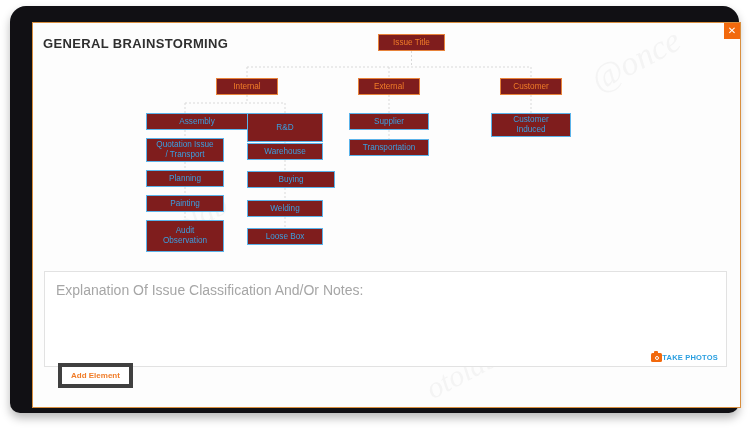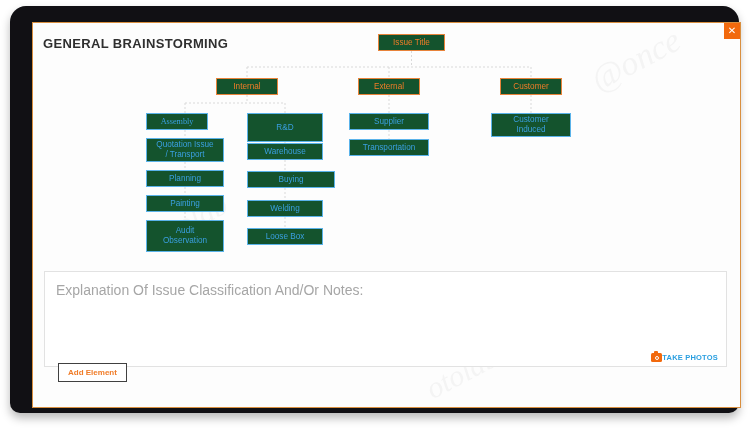--- a/index.html
+++ b/index.html
@@ -95,21 +95,21 @@
     pointer-events: none;
   }
 
   .node {
     position: absolute;
     box-sizing: border-box;
     display: flex;
     align-items: center;
     justify-content: center;
     text-align: center;
-    background: #14532d;
+    background: #7f1d1d;
     font-size: 8.2px;
     line-height: 1.2;
     z-index: 5;
     cursor: pointer;
   }
   .node.orange {
     border: 1px solid #e8833a;
     color: #f07c28;
   }
   .node.blue {
@@ -174,21 +174,21 @@
     border-radius: 50%;
     box-sizing: border-box;
   }
 
   
   #add-element-button {
     position: absolute;
     left: 25px;
     top: 340px;
     padding: 4px 9px;
-    border: 1px solid #404040;
+    border: 4px solid #404040;
     background: #ffffff;
     color: #f07c28;
     font-size: 8px;
     font-weight: bold;
     cursor: pointer;
     z-index: 20;
   }
 </style>
 </head>
 <body>
@@ -237,21 +237,21 @@
           <path d="M498 72 L498 90"></path>
         </g>
       </svg>
 
       <div class="node orange" style="left:345px; top:11px; width:67px; height:17px;">Issue Title</div>
 
       <div class="node orange" style="left:183px; top:55px; width:62px; height:17px;">Internal</div>
       <div class="node orange" style="left:325px; top:55px; width:62px; height:17px;">External</div>
       <div class="node orange" style="left:467px; top:55px; width:62px; height:17px;">Customer</div>
 
-      <div class="node blue" style="left:113px; top:90px; width:62px; height:17px;font-family:Liberation Serif, serif;">Assembly</div>
+      <div class="node blue" style="left:113px; top:90px; width:102px; height:17px;">Assembly</div>
       <div class="node blue" style="left:113px; top:115px; width:78px; height:24px; white-space:pre-line;">Quotation Issue
 / Transport</div>
       <div class="node blue" style="left:113px; top:147px; width:78px; height:17px;">Planning</div>
       <div class="node blue" style="left:113px; top:172px; width:78px; height:17px;">Painting</div>
       <div class="node blue" style="left:113px; top:197px; width:78px; height:32px; white-space:pre-line;">Audit
 Observation</div>
 
       <div class="node blue" style="left:214px; top:90px; width:76px; height:29px;">R&amp;D</div>
       <div class="node blue" style="left:214px; top:120px; width:76px; height:17px;">Warehouse</div>
       <div class="node blue" style="left:214px; top:148px; width:88px; height:17px;">Buying</div>

